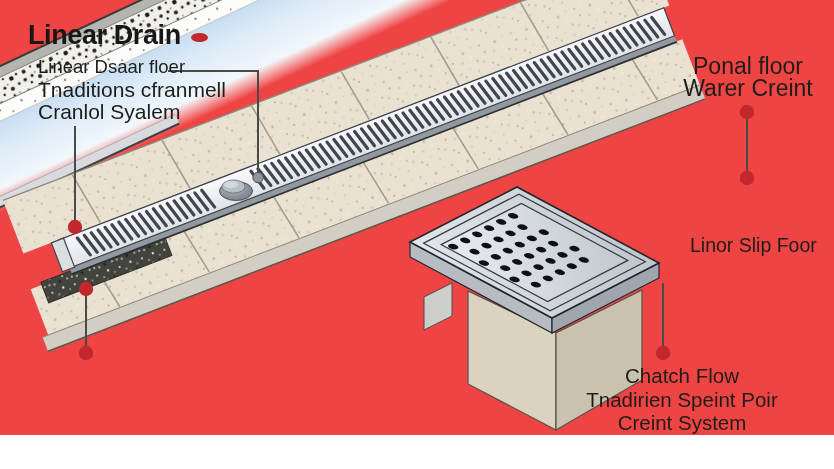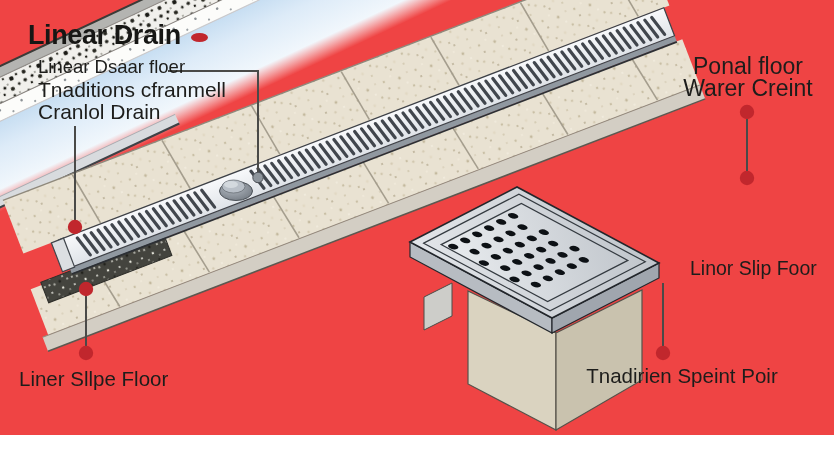--- a/index.html
+++ b/index.html
@@ -7,21 +7,21 @@
           font-family:"Liberation Sans",sans-serif;}
   #scene{position:absolute;left:0;top:0;}
   .lbl{position:absolute;color:#1d1d1b;}
   #title{left:28px;top:20px;display:flex;align-items:center;font-size:27px;font-weight:700;
          letter-spacing:-0.4px;color:#171715;white-space:nowrap;}
   #title .bullet{display:inline-block;width:17px;height:9px;border-radius:50%;margin:4px 10px 0 10px;}
   #lbl-system{left:26px;top:56px;line-height:22.5px;margin-left:12px;}
   #lbl-system .l1{font-size:18.5px;}
   #lbl-system .l2,#lbl-system .l3{font-size:21px;}
   #lbl-panel{left:668px;top:55px;width:160px;text-align:center;font-size:23px;line-height:22px;}
-  #lbl-slip{left:690px;top:234px;font-size:19.5px;white-space:nowrap;margin-top:23px;}
+  #lbl-slip{left:690px;top:234px;font-size:19.5px;white-space:nowrap;}
   #lbl-catch{left:578px;top:364px;width:208px;text-align:center;font-size:20.5px;line-height:23.5px;}
   #lbl-slope{left:19px;top:367px;font-size:20.5px;white-space:nowrap;}
 </style>
 </head>
 <body>
 
 <div id="canvas">
 
 <svg id="scene" width="834" height="469" viewBox="0 0 834 469">
   <defs>
@@ -367,29 +367,30 @@
 </svg>
 
 <div id="title" class="lbl">
   <span>Linear Drain</span>
   <span class="bullet" style="background: rgb(193, 39, 45);"></span>
 </div>
 
 <div id="lbl-system" class="lbl">
   <div class="l1">Linear Dsaar floer</div>
   <div class="l2">Tnaditions cfranmell</div>
-  <div class="l3">Cranlol Drain</div>
+  <div class="l3">Cranlol Syalem</div>
 </div>
 
 <div id="lbl-panel" class="lbl">
   <div>Ponal floor</div>
   <div>Warer Creint</div>
 </div>
 
 <div id="lbl-slip" class="lbl">Linor Slip Foor</div>
 
 <div id="lbl-catch" class="lbl">
+  <div>Chatch Flow</div>
   <div>Tnadirien Speint Poir</div>
-</div>
-
-<div id="lbl-slope" class="lbl">Liner Sllpe Floor</div>
+  <div>Creint System</div>
+</div>
+
 
 </div>
 
 </body></html>

